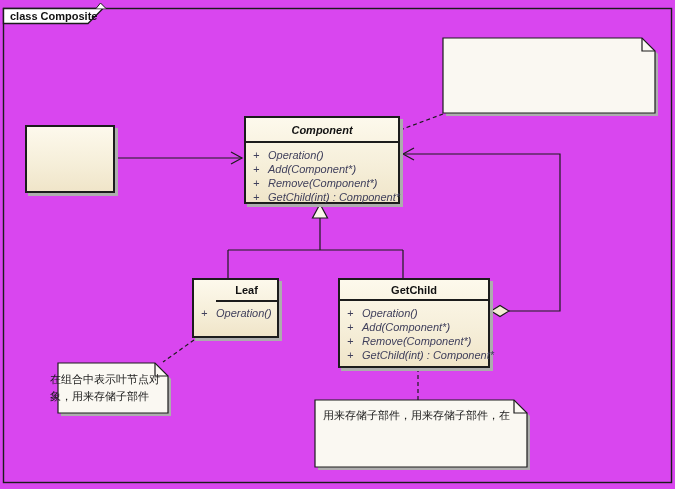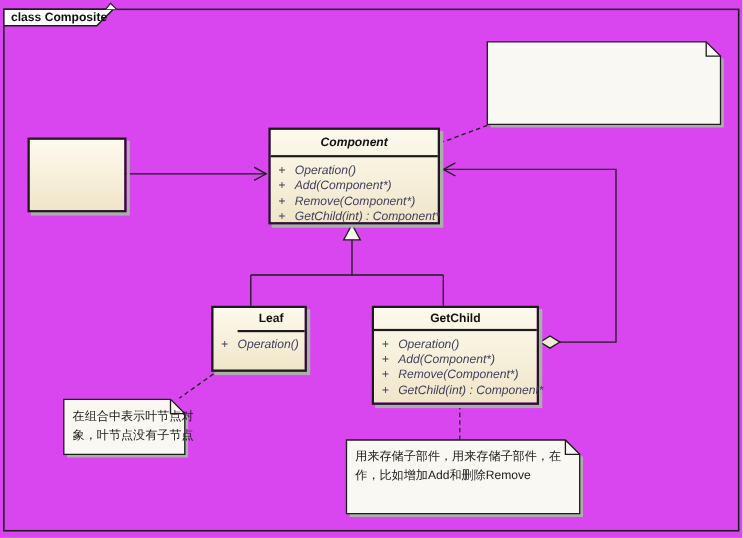--- a/index.html
+++ b/index.html
@@ -41,21 +41,21 @@
   #leaf .cls-hdr      { height:20px;margin-left:22px; }
   #leaf .methods      { padding-top:4px; }
   #composite { left:338px; top:278px; width:152px; height:90px; }
   #composite .cls-hdr { height:19px; }
 
   .note-text {
     position:absolute; z-index:2; font-size:11px; line-height:17px;
     color:#1a1a1a; white-space:nowrap;
   }
   #note1-text { left:451px; top:46px;  width:200px; }
-  #note2-text { left:66px;  top:371px; width:98px;text-align:center;  }
+  #note2-text { left:50px;  top:371px; width:98px;text-align:center;  }
   #note3-text { left:323px; top:407px; width:200px; }
 </style>
 </head>
 <body>
 
 <div class="canvas">
 
   <svg class="overlay" width="675" height="489" viewBox="0 0 675 489">
 
     <rect x="3.5" y="8.5" width="668" height="474" fill="none" stroke="#1c1c1c" stroke-width="1.4"></rect>
@@ -150,21 +150,20 @@
       <div class="m-row">
         <span class="vis">+</span>
         <span class="sig">GetChild(int) : Component*</span>
       </div>
     </div>
   </div>
 
 
   <div id="note2-text" class="note-text">
     <div>在组合中表示叶节点对</div>
-    <div>象，叶节点没有子节点</div>
+    <div>象，用来存储子部件</div>
   </div>
 
   <div id="note3-text" class="note-text">
     <div>用来存储子部件，用来存储子部件，在</div>
-    <div>作，比如增加Add和删除Remove</div>
   </div>
 
 </div>
 
 </body></html>

